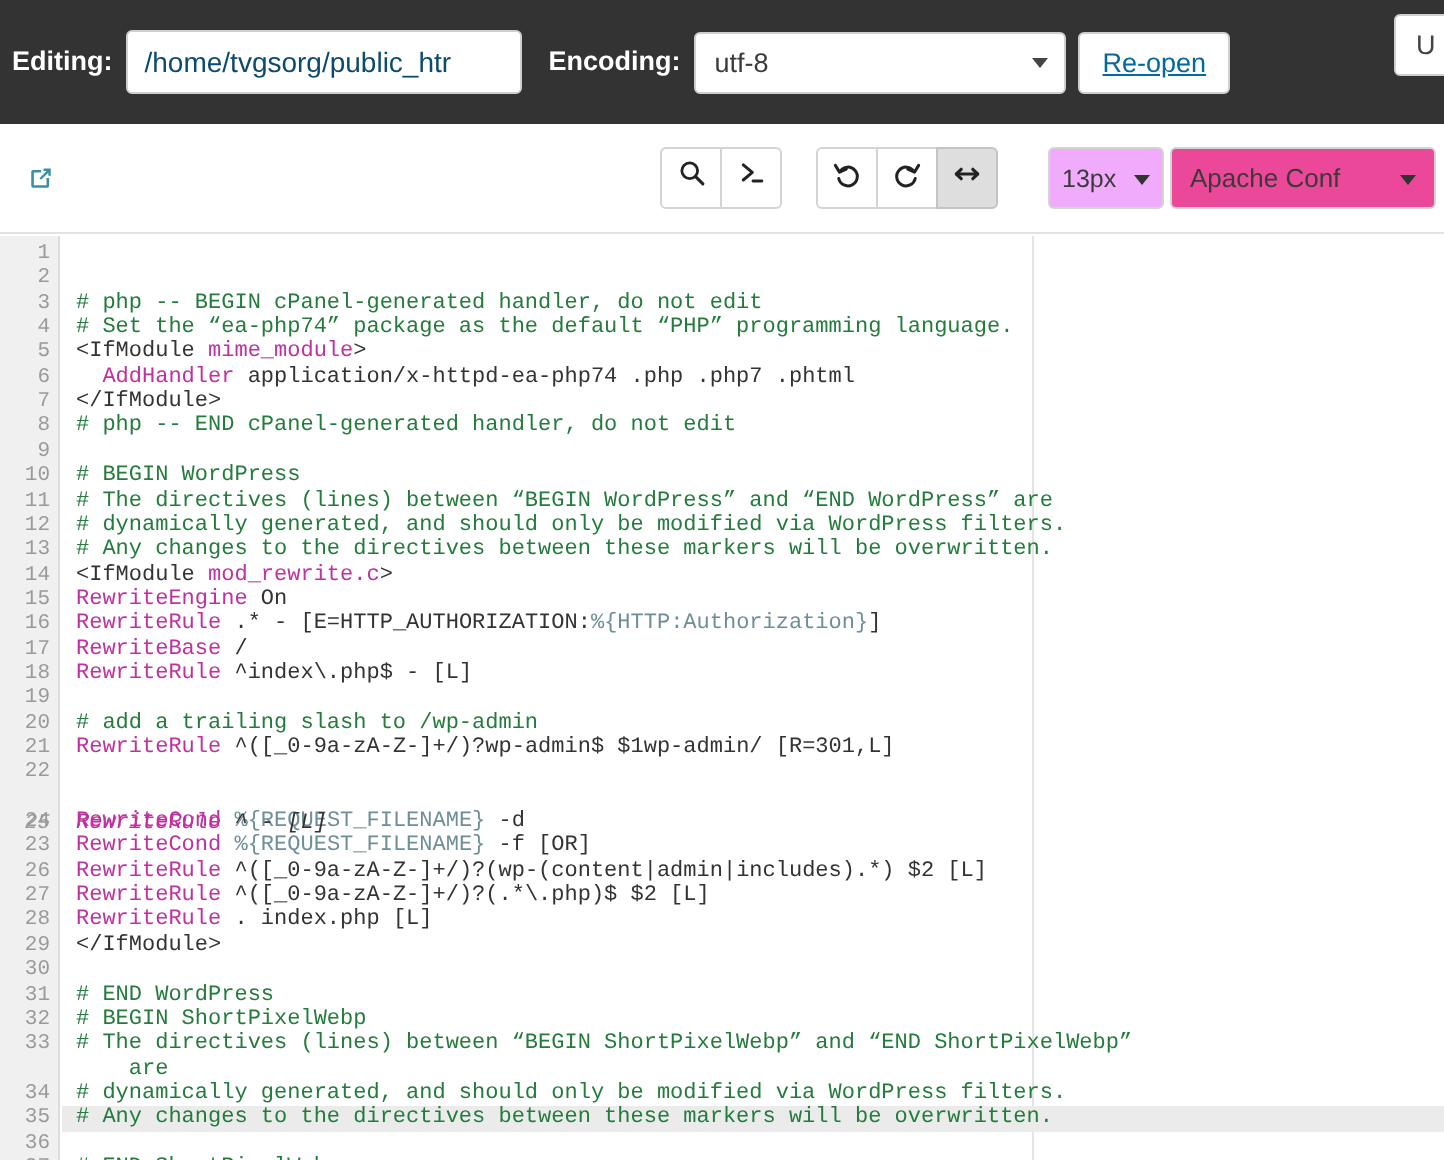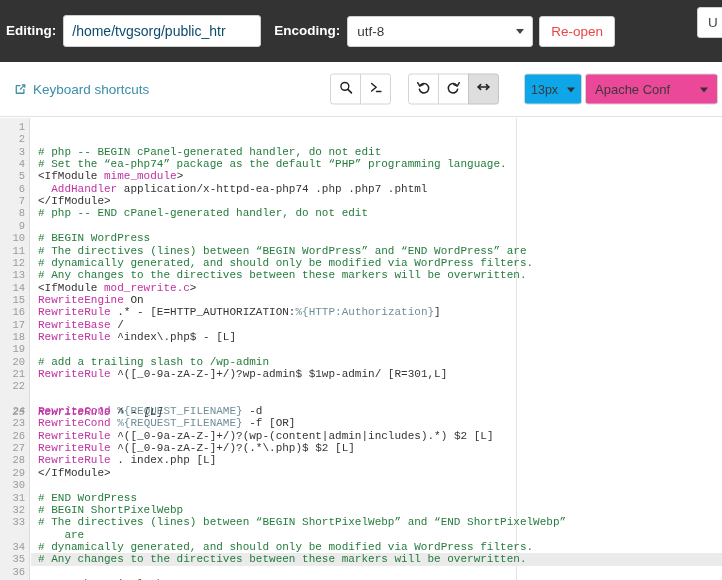--- a/index.html
+++ b/index.html
@@ -63,26 +63,27 @@
     border-right: 4.5px solid transparent;
     border-top: 5px solid #444444;
     pointer-events: none;
   }
   #reopen-button {
     height: 31px;
     margin-left: 6px;
     background: #ffffff;
     border: 1px solid #cfcfcf;
     border-radius: 3px;
-    color: #ef4444;
+    color: #0369a1;
     font-size: 13.5px;
     font-family: "Liberation Sans", sans-serif;
     padding: 0 11px;
     cursor: pointer;
     white-space: nowrap;
+    text-decoration: underline;
   }
   #edge-button {
     position: absolute;
     left: 697px; top: 7px;
     height: 31px; width: 40px;
     background: #ffffff;
     border: 1px solid #cfcfcf;
     border-radius: 3px;
     color: #444444;
     font-size: 13.5px;
@@ -131,21 +132,21 @@
     padding: 0;
     font-family: "Liberation Mono", monospace;
   }
   .tb-btn + .tb-btn { margin-left: -1px; }
   .tb-btn.first { border-radius: 3px 0 0 3px; }
   .tb-btn.last  { border-radius: 0 3px 3px 0; }
   .tb-btn.active { background: #dedede; border-color: #c4c4c4; }
 
   #fontsize-select {
     height: 31px; width: 58px;
-    background: #0ea5e9;
+    background: #f0abfc;
     border: 1px solid #d4d4d4;
     border-radius: 3px;
     color: #3a3a3a;
     font-size: 12.5px;
     font-family: "Liberation Sans", sans-serif;
     padding: 0 18px 0 6px;
     -webkit-appearance: none; appearance: none;
     outline: none;
   }
   #mode-select {
@@ -252,21 +253,20 @@
 
 <div id="toolbar">
 
   <a id="keyboard-shortcuts-link">
     <span class="ext-icon">
       <svg width="13" height="13" viewBox="0 0 16 16" aria-hidden="true">
         <path d="M2 4.2 A1.2 1.2 0 0 1 3.2 3 H8 V4.6 H3.6 V12.4 H11.4 V8 H13 V12.8 A1.2 1.2 0 0 1 11.8 14 H3.2 A1.2 1.2 0 0 1 2 12.8 Z" fill="#3a8fa8"></path>
         <path d="M9.6 2.2 H14 V6.6 H12.5 V4.75 L8.1 9.15 L7.05 8.1 L11.45 3.7 H9.6 Z" fill="#3a8fa8"></path>
       </svg>
     </span>
-    <span>Keyboard shortcuts</span>
   </a>
 
   <div class="btn-group" style="left:330px;">
     <button class="tb-btn first">
       <span>
         <svg width="14" height="14" viewBox="0 0 16 16" aria-hidden="true">
           <circle cx="6.7" cy="6.7" r="4.5" fill="none" stroke="#222" stroke-width="1.6"></circle>
           <line x1="10.2" y1="10.2" x2="14.2" y2="14.2" stroke="#222" stroke-width="1.8" stroke-linecap="round"></line>
         </svg>
       </span>

